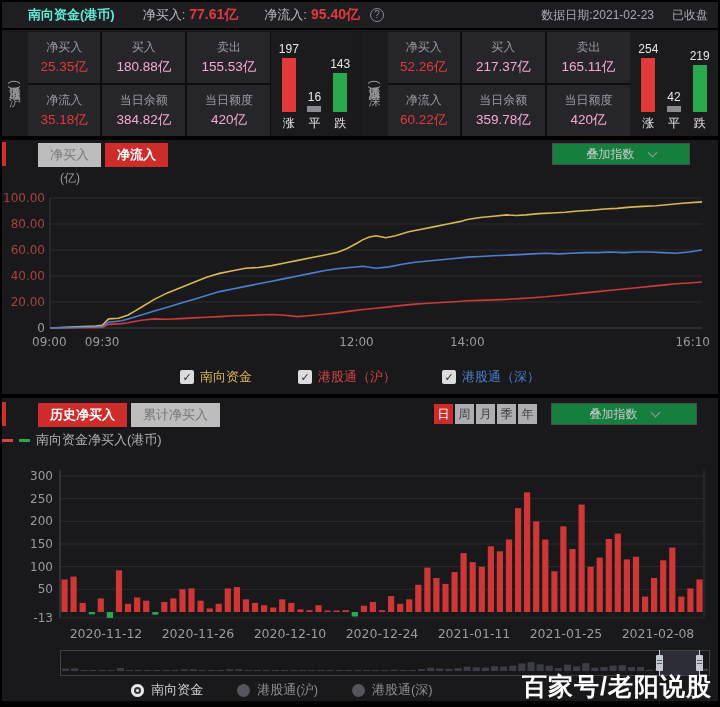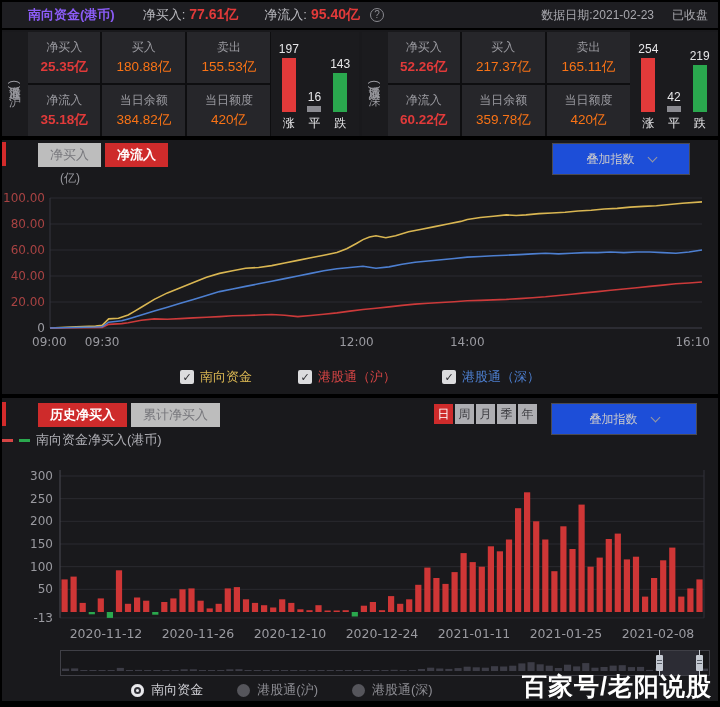--- a/index.html
+++ b/index.html
@@ -1,54 +1,54 @@
 <!DOCTYPE html>
 <html><head>
 <meta charset="utf-8">
 <style>
   html,body{margin:0;padding:0;background:#000;}
   *{box-sizing:border-box;font-family:"Liberation Sans","DejaVu Sans",sans-serif;}
   .page{position:relative;width:716px;height:699px;margin:2px auto 0;background:#19191c;overflow:hidden;}
   
   .topbar{position:absolute;left:0;top:0;width:716px;height:28px;background:#1e1e22;
           display:flex;align-items:center;padding:0 10px;border-bottom:2px solid #000;}
-  .t-title{color:#8b5cf6;font-size:13px;font-weight:bold;margin-right:28px;padding-left:16px;}
+  .t-title{color:#5eead4;font-size:13px;font-weight:bold;margin-right:28px;padding-left:16px;}
   .t-label{color:#b9b9bf;font-size:13px;margin-right:4px;}
   .t-red{color:#e23a3a;font-size:14px;font-weight:bold;margin-right:26px;}
   .help{width:14px;height:14px;border:1px solid #8a8a90;border-radius:50%;color:#8a8a90;
         font-size:10px;line-height:12px;text-align:center;margin-left:-16px;}
   .t-spacer{flex:1;}
   .t-date{color:#a8a8ae;font-size:12px;margin-right:18px;}
   .t-status{color:#a8a8ae;font-size:12px;}
   
   .panels{position:absolute;left:0;top:30px;width:716px;height:104px;display:flex;gap:3px;}
   .panel{flex:1;display:flex;background:#0e0e10;}
   .v-title{width:26px;background:#1b1b1e;color:#9b9ba1;font-size:12px;
            writing-mode:vertical-rl;text-align:center;letter-spacing:1px;line-height:26px;}
   .cells{flex:1;display:grid;grid-template-columns:1fr 1.15fr 1.15fr;grid-template-rows:1fr 1fr;gap:2px;background:#0e0e10;}
   .cell{background:#26262a;display:flex;flex-direction:column;align-items:center;justify-content:center;}
   .c-label{color:#9b9ba1;font-size:12px;margin-bottom:2px;}
-  .c-value{color:#f97316;font-size:13.5px;}
-  .c-red{color:#e23a3a;font-weight:bold;}
+  .c-value{color:#f9a8d4;font-size:13.5px;}
+  .c-red{color:#e23a3a;}
   .breadth{width:88px;background:#1b1b1e;display:flex;align-items:flex-end;justify-content:space-around;padding:2px 4px 4px;}
   .b-item{display:flex;flex-direction:column;align-items:center;}
   .b-num{color:#e6e6e8;font-size:12px;margin-bottom:2px;}
   .b-bar{width:14px;}
   .b-up{background:#e23a3a;}
   .b-flat{background:#8a8a90;}
   .b-down{background:#2aa84e;}
   .b-label{color:#e6e6e8;font-size:12px;margin-top:3px;}
   
   .sec-head{position:absolute;left:0;width:716px;height:24px;}
   .accent{position:absolute;left:0;top:0;width:4px;height:24px;background:#d42b2b;}
   .tabs{position:absolute;left:36px;top:1px;display:flex;gap:4px;}
   .tab{font-size:13px;padding:3px 12px;cursor:pointer;}
   .tab-on{background:#ce2b2b;color:#fff;font-weight:bold;}
   .tab-off{background:#bdbdbd;color:#77777c;}
-  .dropdown{position:absolute;top:1px;height:32px;border:1px solid #4b4b52;background:#1d4ed8;
+  .dropdown{position:absolute;top:1px;height:22px;border:1px solid #4b4b52;background:#15803d;
             color:#c8c8cc;font-size:12px;display:flex;align-items:center;justify-content:center;}
   .chev{width:7px;height:7px;border-right:1px solid #9a9aa0;border-bottom:1px solid #9a9aa0;
         transform:rotate(45deg);margin-left:14px;margin-top:-4px;}
   .periods{position:absolute;left:432px;top:2px;display:flex;gap:2px;}
   .pbtn{width:19px;height:20px;font-size:12px;display:flex;align-items:center;justify-content:center;}
   .p-on{background:#ce2b2b;color:#fff;}
   .p-off{background:#aeaeb2;color:#3c3c40;}
   .unit{position:absolute;left:58px;top:168px;color:#9b9ba1;font-size:12px;}
   
   .legend1{position:absolute;left:0;top:366px;width:716px;display:flex;justify-content:center;gap:46px;}

